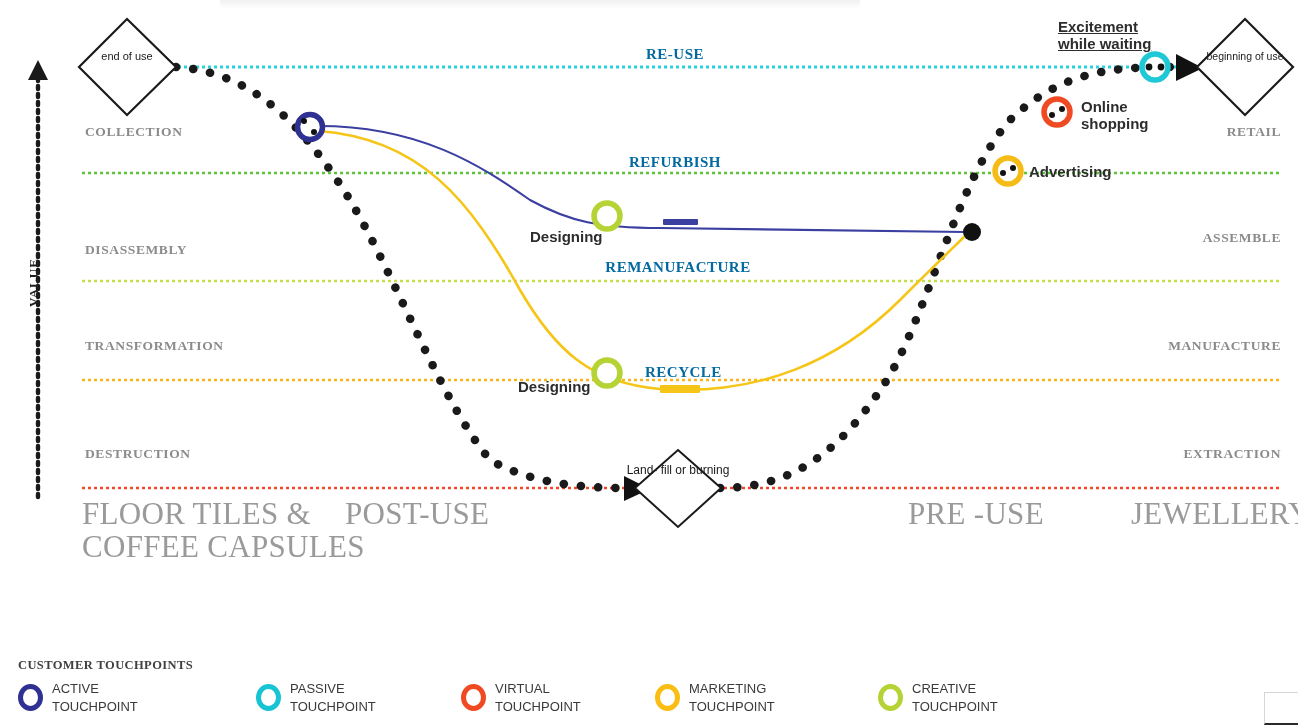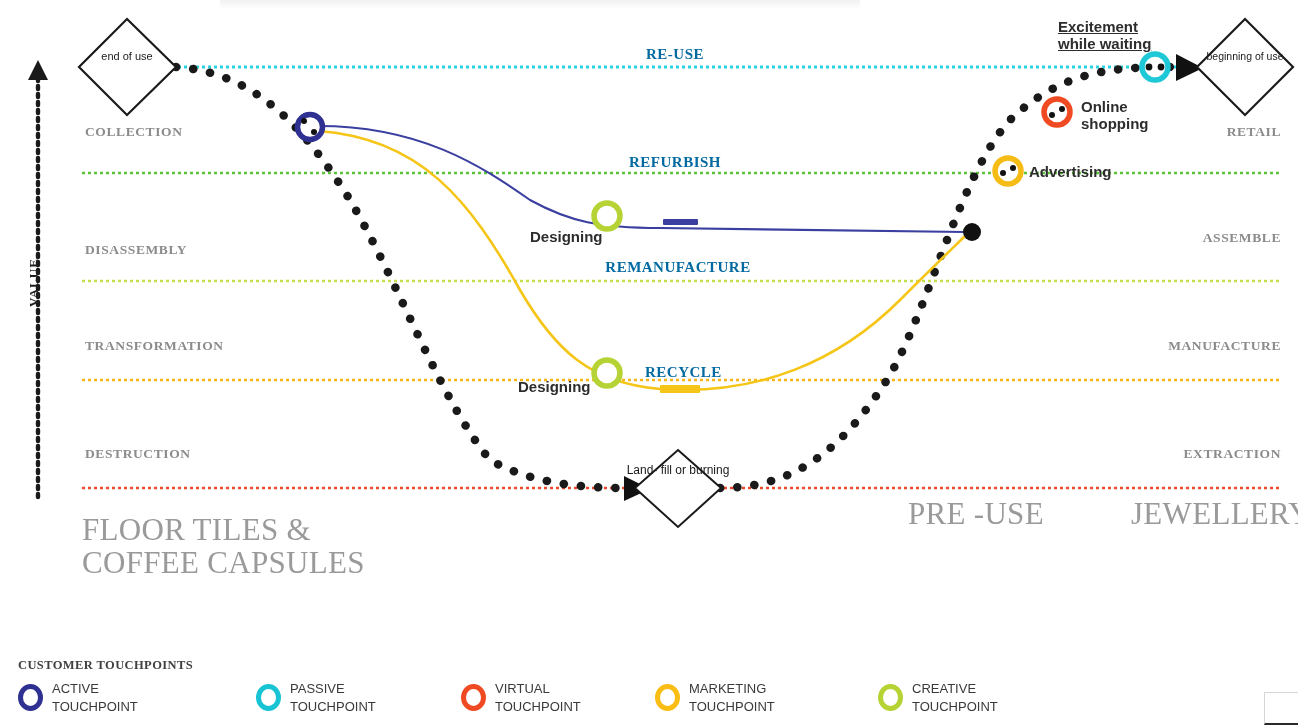--- a/index.html
+++ b/index.html
@@ -199,22 +199,23 @@
   <div class="lbl ringlbl" style="left:645px; top:364px; width:80px; text-align:left;">RECYCLE</div>
 
   <div class="lbl anno" style="left:530px; top:228px;">Designing</div>
   <div class="lbl anno" style="left:518px; top:378px;">Designing</div>
   <div class="lbl anno" style="left:1029px; top:163px;">Advertising</div>
   <div class="lbl anno" style="left:1081px; top:98px; white-space:pre-line;">Online
 shopping</div>
   <div class="lbl anno" style="left:1058px; top:18px; white-space:pre-line;text-decoration:underline;">Excitement
 while waiting</div>
 
-  <div class="lbl bigcat" style="left:82px; top:514px; white-space:pre-line;">FLOOR TILES &amp;
+  <div class="lbl bigcat" style="left:82px; top:498px; white-space:pre-line;">FLOOR TILES &amp;
 COFFEE CAPSULES</div>
+  <div class="lbl bigcat" style="left:345px; top:498px;">POST-USE</div>
   <div class="lbl bigcat" style="left:908px; top:498px;">PRE -USE</div>
   <div class="lbl bigcat" style="left:1131px; top:498px;">JEWELLERY</div>
 
   <div id="legend">
     <div class="legend-title">CUSTOMER TOUCHPOINTS</div>
 
     <div class="legitem" style="left:18px;">
       <span class="ring" style="border-color:#2f3192;"></span>
       <span class="legtext">ACTIVE
 TOUCHPOINT</span>

